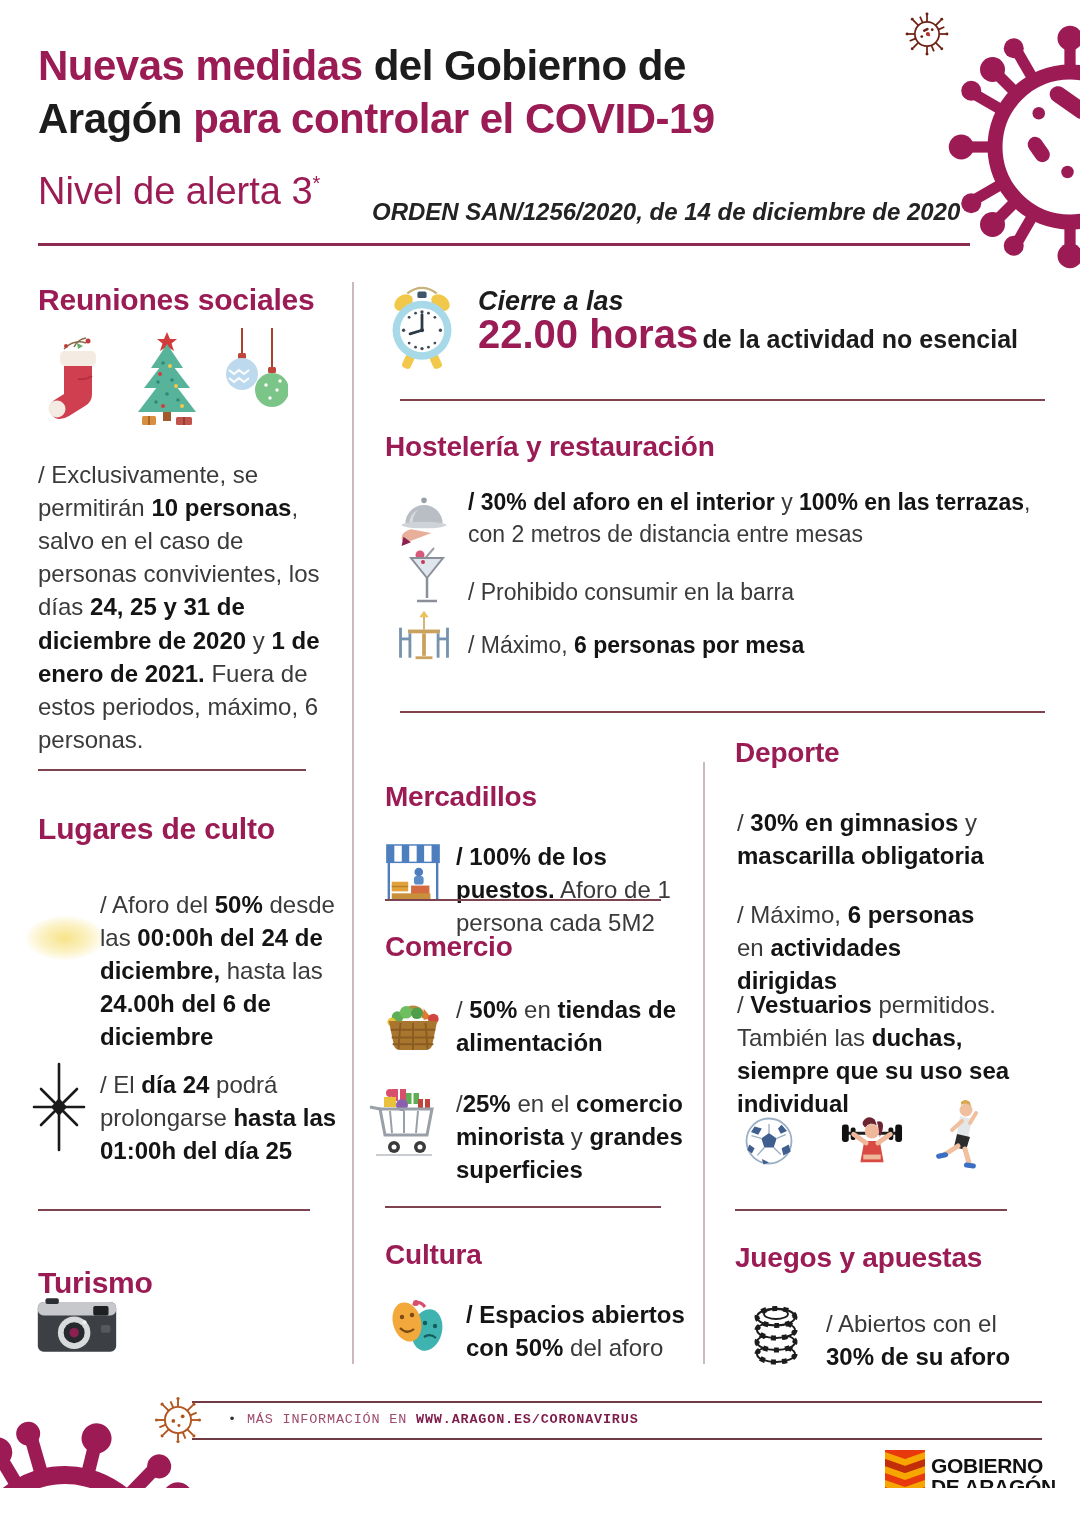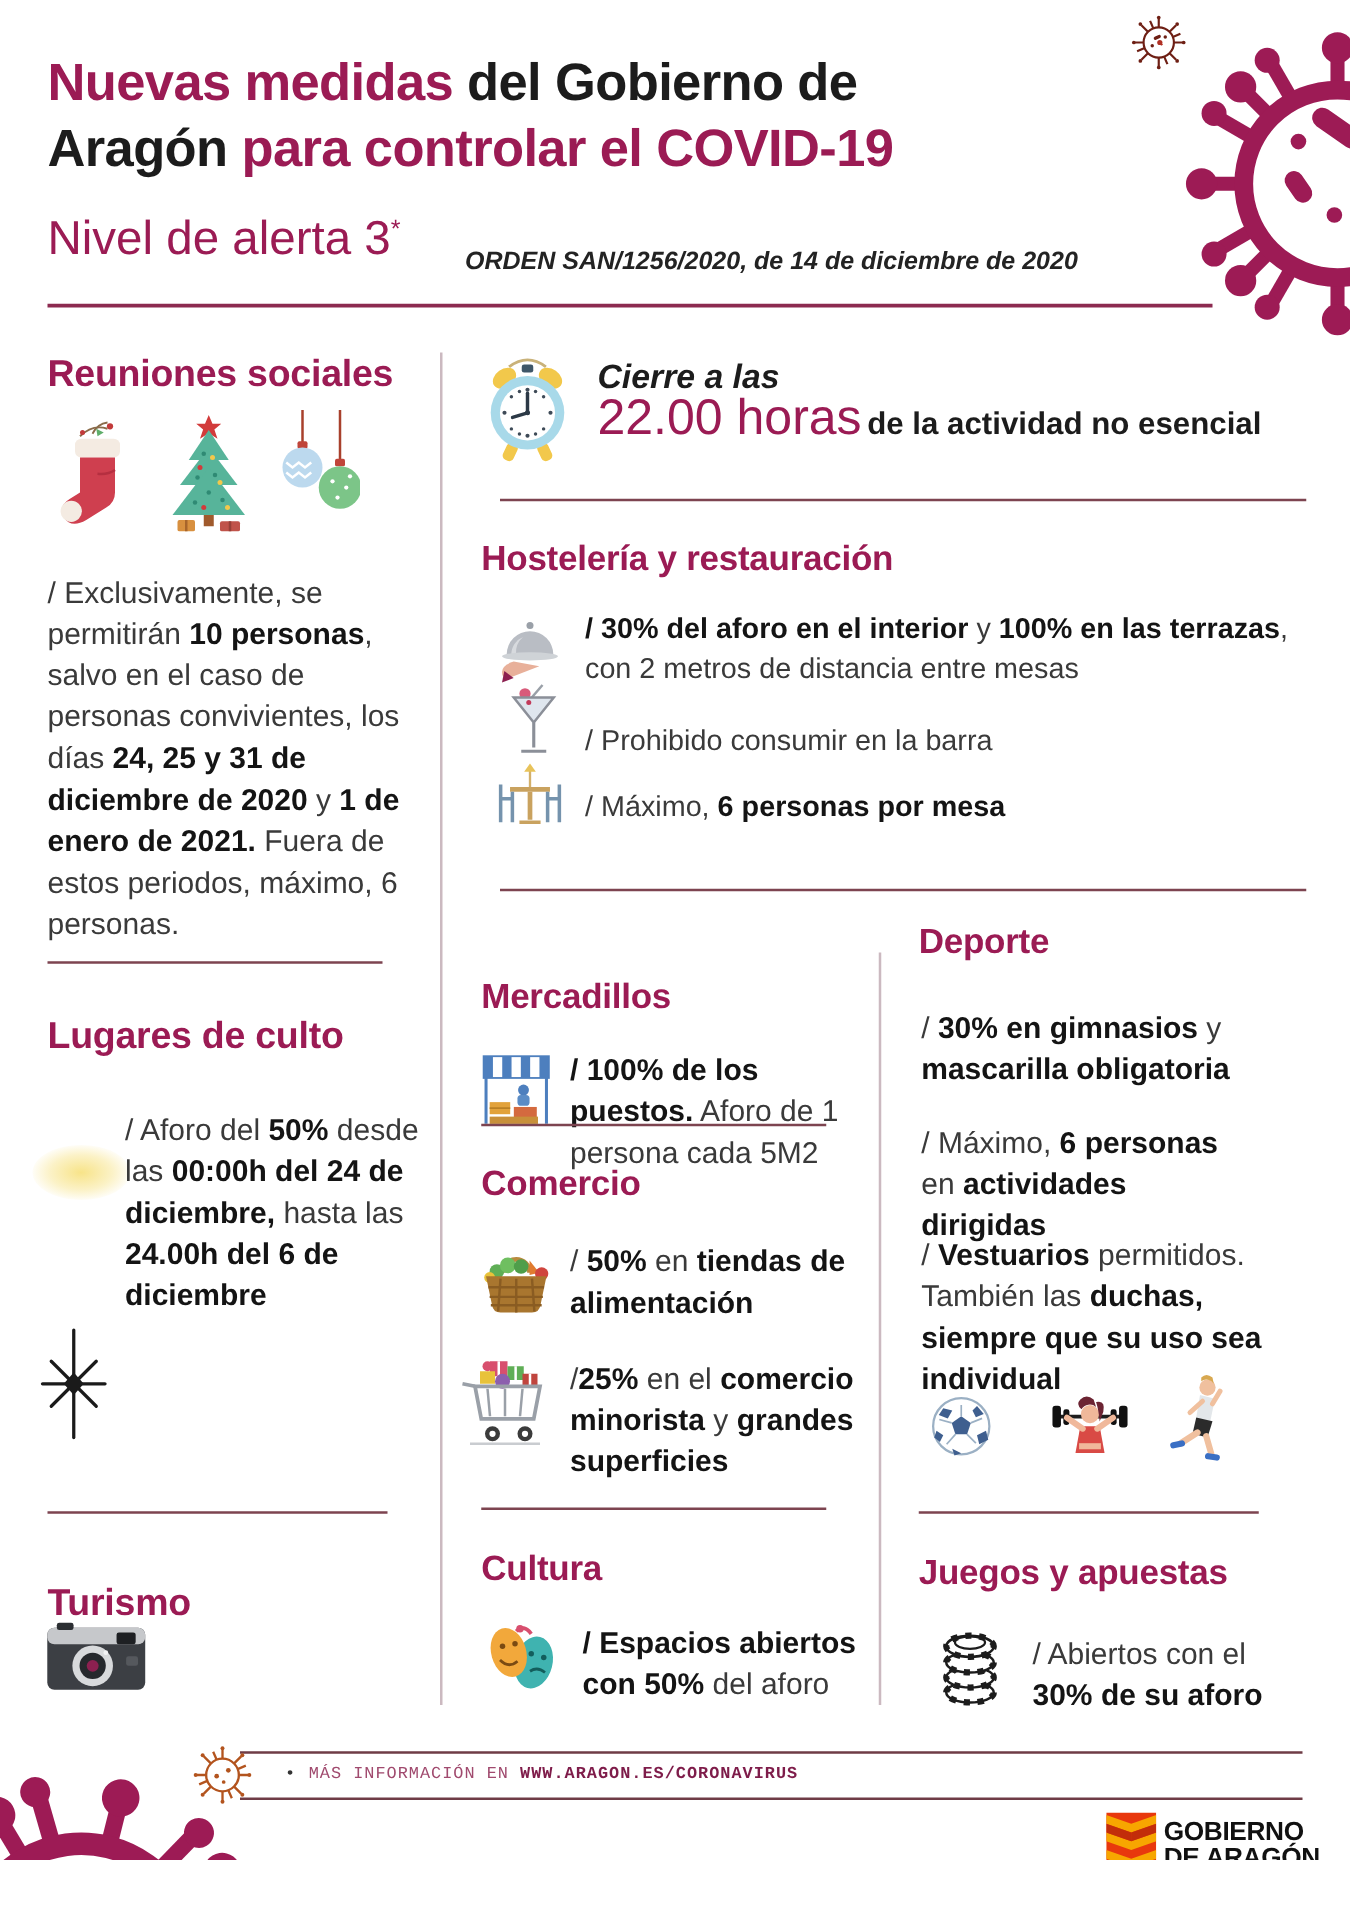--- a/index.html
+++ b/index.html
@@ -15,29 +15,29 @@
   .page{position:relative;width:1080px;height:1488px;background:#fff;overflow:hidden;}
 
   .abs{position:absolute;}
   .hr{position:absolute;height:2px;background:var(--hr);}
   .vr{position:absolute;width:2px;background:var(--vr);}
 
   .title{font-size:42px;font-weight:800;line-height:1.26;color:#1c1c1c;letter-spacing:-.5px;}
   .title .acc{color:var(--accent);}
   .alert{font-size:38px;font-weight:300;color:var(--accent);}
   .alert sup{font-size:20px;}
-  .order{font-size:20px;font-style:italic;font-weight:700;color:#232323;}
+  .order{font-size:24px;font-style:italic;font-weight:700;color:#232323;}
 
   .h2{font-size:28px;font-weight:800;color:var(--accent);letter-spacing:-.2px;}
   .body{font-size:24px;color:var(--ink);line-height:1.38;}
   .body .b{font-weight:800;color:var(--ink-bold);}
   .body23{font-size:23px;}
 
   .cierre-l1{font-size:27px;font-weight:800;color:#1c1c1c;font-style:italic;}
-  .cierre-big{font-size:40px;font-weight:400;color:var(--accent);}
+  .cierre-big{font-size:40px;font-weight:700;color:var(--accent);}
   .cierre-rest{font-size:25px;font-weight:800;color:#1c1c1c;}
 
   .footer-info{font-size:13.5px;letter-spacing:.8px;color:#a04a6e;font-weight:500;font-family:Liberation Mono, monospace;}
   .footer-info .b{color:#7e1c4a;font-weight:800;}
   .footer-info .dot{color:#333;margin-right:10px;}
 
   .logo-text{font-size:21px;font-weight:800;color:#111;line-height:1.0;letter-spacing:-.3px;}
 
   .glow{background:radial-gradient(ellipse at center, rgba(247,226,130,.95) 0%, rgba(247,226,130,.45) 45%, rgba(247,226,130,0) 75%);}
 </style>
@@ -256,20 +256,21 @@
   <svg class="abs" style="left:24px;top:1058px;" width="70" height="98" viewBox="0 0 70 98">
     <g stroke="#1a1a1a" stroke-width="2.6" stroke-linecap="round">
       <line x1="35" y1="6" x2="35" y2="92"></line>
       <line x1="10" y1="49" x2="60" y2="49"></line>
       <line x1="17" y1="31" x2="53" y2="67"></line>
       <line x1="53" y1="31" x2="17" y2="67"></line>
     </g>
     <polygon points="35,40 43,49 35,58 27,49" fill="#1a1a1a"></polygon>
   </svg>
 
+  <div class="abs body" style="left:100px;top:1068px;width:242px;"><span>/ El </span><span class="b">día 24</span><span> podrá prolongarse </span><span class="b">hasta las 01:00h del día 25</span></div>
 
   <div class="hr" style="left:38px;top:1209px;width:272px;"></div>
 
   <div class="abs h2" style="left:38px;top:1242px;font-size:30px;margin-top:24px;">Turismo</div>
 
   <svg class="abs" style="left:34px;top:1292px;" width="86" height="68" viewBox="0 0 90 70">
     <rect x="4" y="10" width="82" height="52" rx="6" fill="#3c3f44"></rect>
     <rect x="4" y="10" width="82" height="14" rx="6" fill="#c6c8cb"></rect>
     <rect x="12" y="6" width="14" height="6" rx="2" fill="#2b2e32"></rect>
     <rect x="62" y="14" width="16" height="10" rx="2" fill="#1e2023"></rect>

